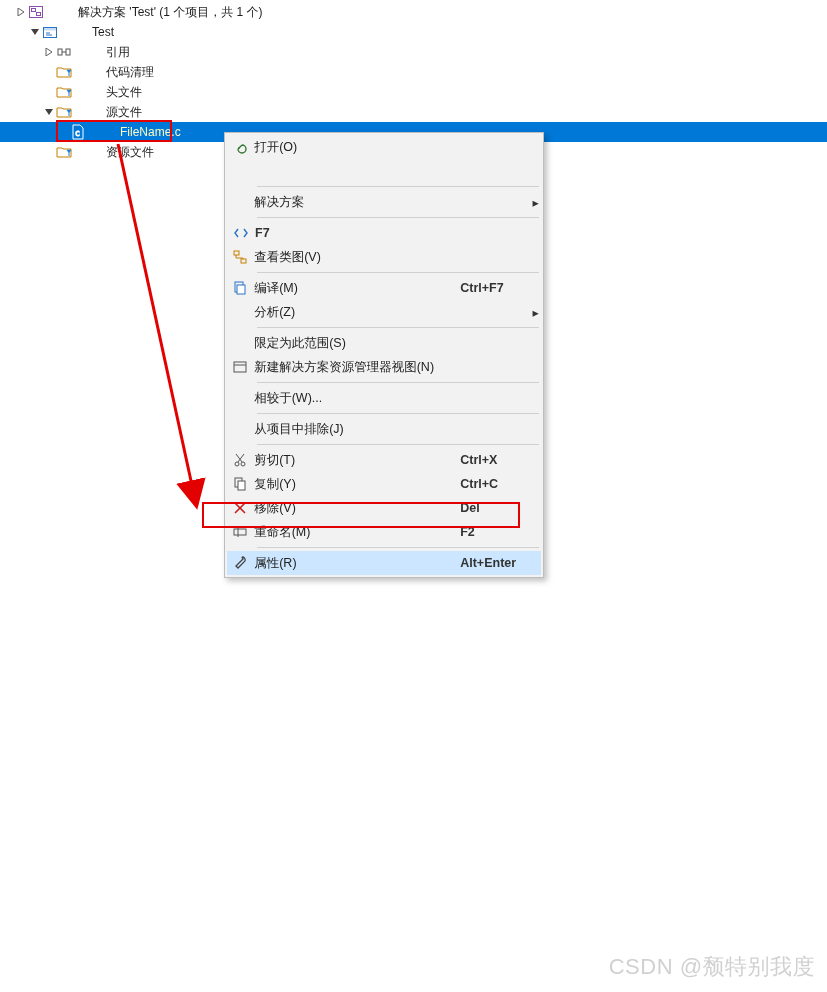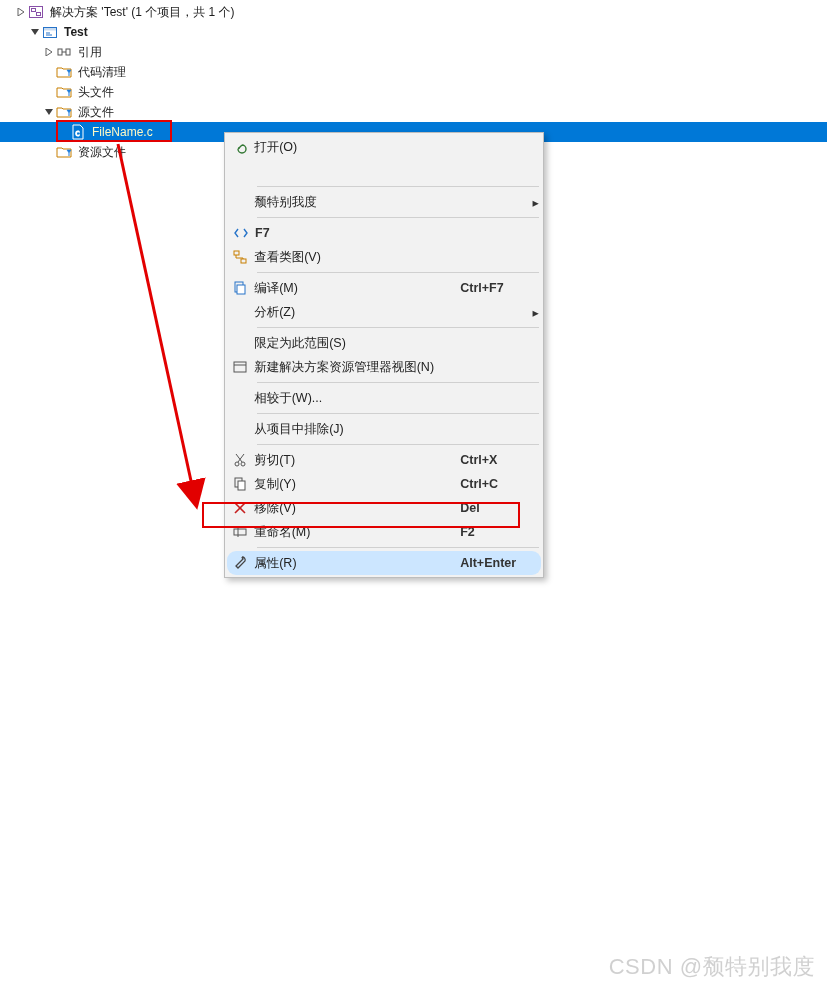--- a/index.html
+++ b/index.html
@@ -26,22 +26,22 @@
     white-space: nowrap;
   }
   .ind  { display:inline-block; width: 14px; height: 1px; }
   .expander {
     width: 14px; height: 14px; display:inline-flex; align-items:center; justify-content:center;
     color:#606060;
   }
   .expander svg { width: 8px; height: 8px; }
   .icon { width: 16px; height: 16px; display: inline-flex; align-items: center; justify-content: center; margin-right: 4px; }
   .icon svg { width: 16px; height: 16px; }
-  .lbl { padding-left: 2px; }
-  .bold { font-weight: bold; }
+  .lbl { padding-left: 2px; margin-left: 28px; }
+  .bold { font-weight: normal; }
 
   .row.selected {
     background: #0078d7;
     color: #ffffff;
   }
   .row.selected .icon svg * { stroke: #ffffff; }
   .row.selected .icon svg text { fill: #ffffff; }
   .sel-inner {
     
     color: #fef9c3;
@@ -81,21 +81,20 @@
   .menu .mshort { flex: 0 0 70px; color: #333; font-weight: bold; }
   .menu .marrow {
     width: 12px; text-align: center; color: #333;
   }
   .menu .sep {
     height: 1px; background: #d0d0d0;
     margin: 3px 2px 3px 30px;
   }
   .menu .mrow.highlight {
     background: #cce6ff;
-    border-radius: 9px;
   }
   .menu-box-overlay {
     position:absolute;
     border: 2px solid #e20000;
     pointer-events:none;
     z-index: 20;
   }
 
   
   .arrow-svg {
@@ -272,21 +271,21 @@
   <div class="mrow">
     <span class="micon"></span>
     <span class="mshort"></span>
       <span class="marrow"></span>
   </div>
 
   <div class="sep"></div>
 
   <div class="mrow">
     <span class="micon"></span>
-    <span class="mlabel">颓特别我度</span>
+    <span class="mlabel">解决方案</span>
     <span class="mshort"></span>
     <span class="marrow">▸</span>
   </div>
 
   <div class="sep"></div>
 
   <div class="mrow">
     <span class="micon">
       <svg viewBox="0 0 14 14">
           <path d="M4 3 L1 7 L4 11 M10 3 L13 7 L10 11" fill="none" stroke="#2673c8" stroke-width="1.4"></path>

